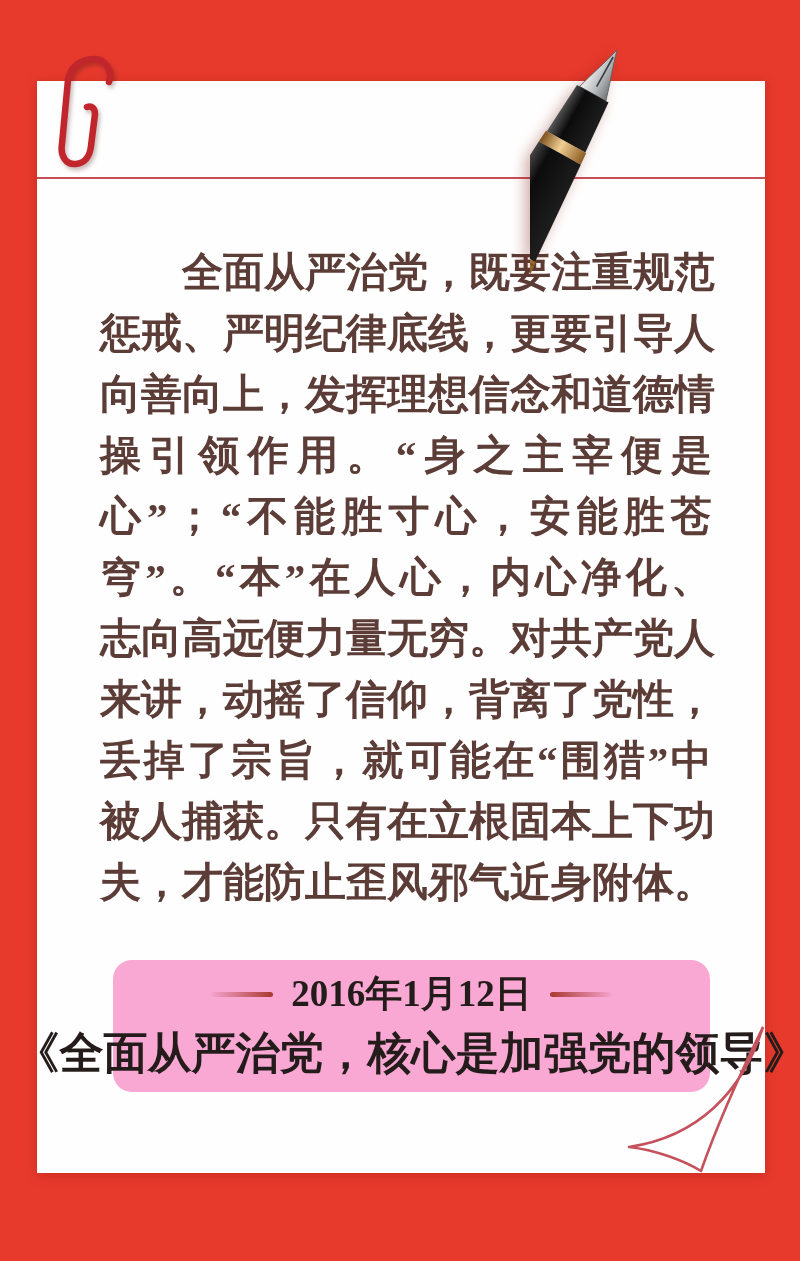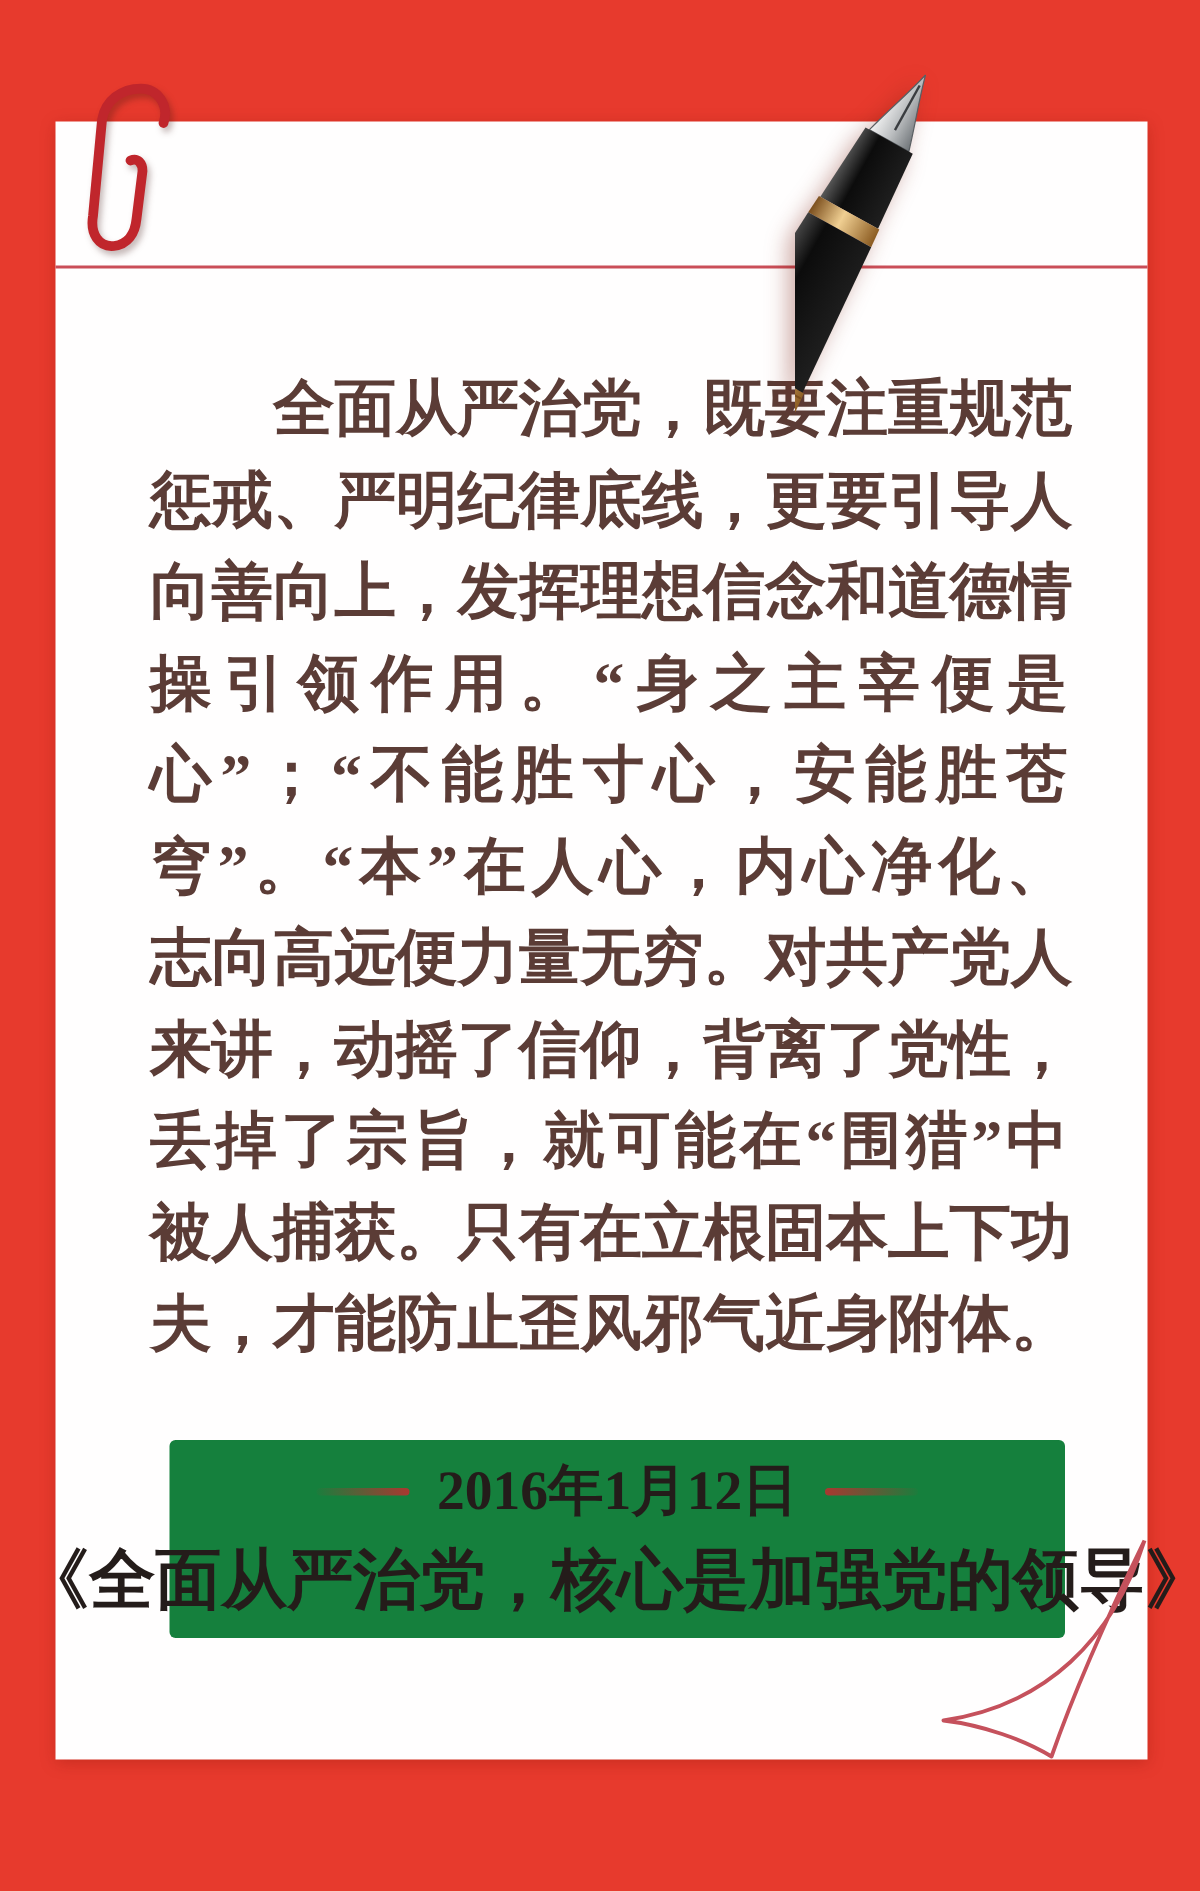--- a/index.html
+++ b/index.html
@@ -5,22 +5,22 @@
   html,body{margin:0;padding:0;}
   .page{position:relative;width:800px;height:1261px;background:#e73a2d;overflow:hidden;
         font-family:"Liberation Serif","DejaVu Serif",serif;}
   .card{position:absolute;left:37px;top:81px;width:728px;height:1092px;background:#fffefe;
         box-shadow:0 2px 10px rgba(140,20,10,0.35);}
   .divider{position:absolute;left:0;top:96px;width:100%;height:2px;background:#ca4e58;}
   .quote{position:absolute;left:63px;top:161px;width:612px;color:#5b3c36;
          font-size:41px;font-weight:600;}
   .jline{display:flex;justify-content:space-between;align-items:center;height:61px;}
   .jline span{display:inline-block;}
-  .cite-box{position:absolute;left:76px;top:879px;width:597px;height:132px;background:#15803d;
-            border-radius:4px;display:flex;flex-direction:column;align-items:center;
+  .cite-box{position:absolute;left:76px;top:879px;width:597px;height:132px;background:#f9a8d4;
+            border-radius:19px;display:flex;flex-direction:column;align-items:center;
             justify-content:center;gap:5px;}
   .date-row{display:flex;align-items:center;gap:18px;color:#241c1a;font-size:37px;font-weight:700;}
   .dash{width:62px;height:5px;border-radius:3px;}
   .dash-left{background:linear-gradient(to right,rgba(169,56,48,0.04),#a93830);}
   .dash-right{background:linear-gradient(to left,rgba(169,56,48,0.04),#a93830);}
   .source{color:#241c1a;font-size:44px;font-weight:700;white-space:nowrap;}
   .clip-svg{position:absolute;left:50px;top:52px;filter:drop-shadow(2px 3px 2px rgba(60,20,15,0.3));}
   .pen-svg{position:absolute;left:530px;top:5px;filter:drop-shadow(-5px 5px 7px rgba(120,25,12,0.35));}
   .fold-svg{position:absolute;left:620px;top:1020px;}
 </style>

